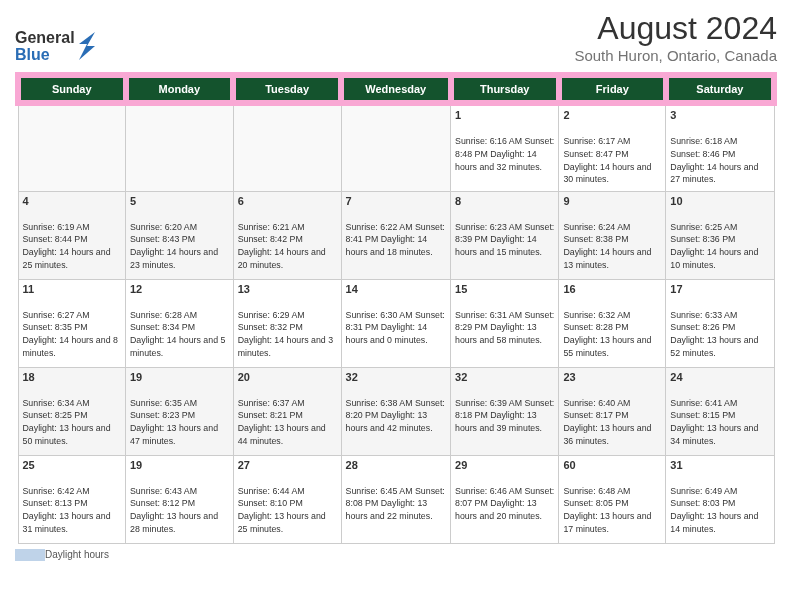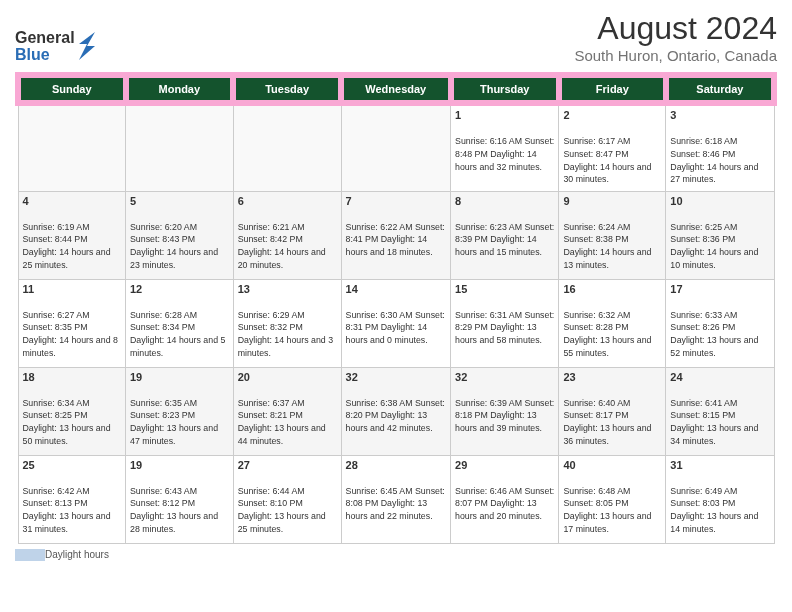--- a/index.html
+++ b/index.html
@@ -329,21 +329,21 @@
 Sunset: 8:08 PM
 Daylight: 13 hours and 22 minutes.</div>
           </td>
           <td>
             <span class="day-num">29</span>
             <div class="day-info">Sunrise: 6:46 AM
 Sunset: 8:07 PM
 Daylight: 13 hours and 20 minutes.</div>
           </td>
           <td>
-            <span class="day-num">40</span>
+            <span class="day-num">60</span>
             <div class="day-info">Sunrise: 6:48 AM
 Sunset: 8:05 PM
 Daylight: 13 hours and 17 minutes.</div>
           </td>
           <td>
             <span class="day-num">31</span>
             <div class="day-info">Sunrise: 6:49 AM
 Sunset: 8:03 PM
 Daylight: 13 hours and 14 minutes.</div>
           </td>

